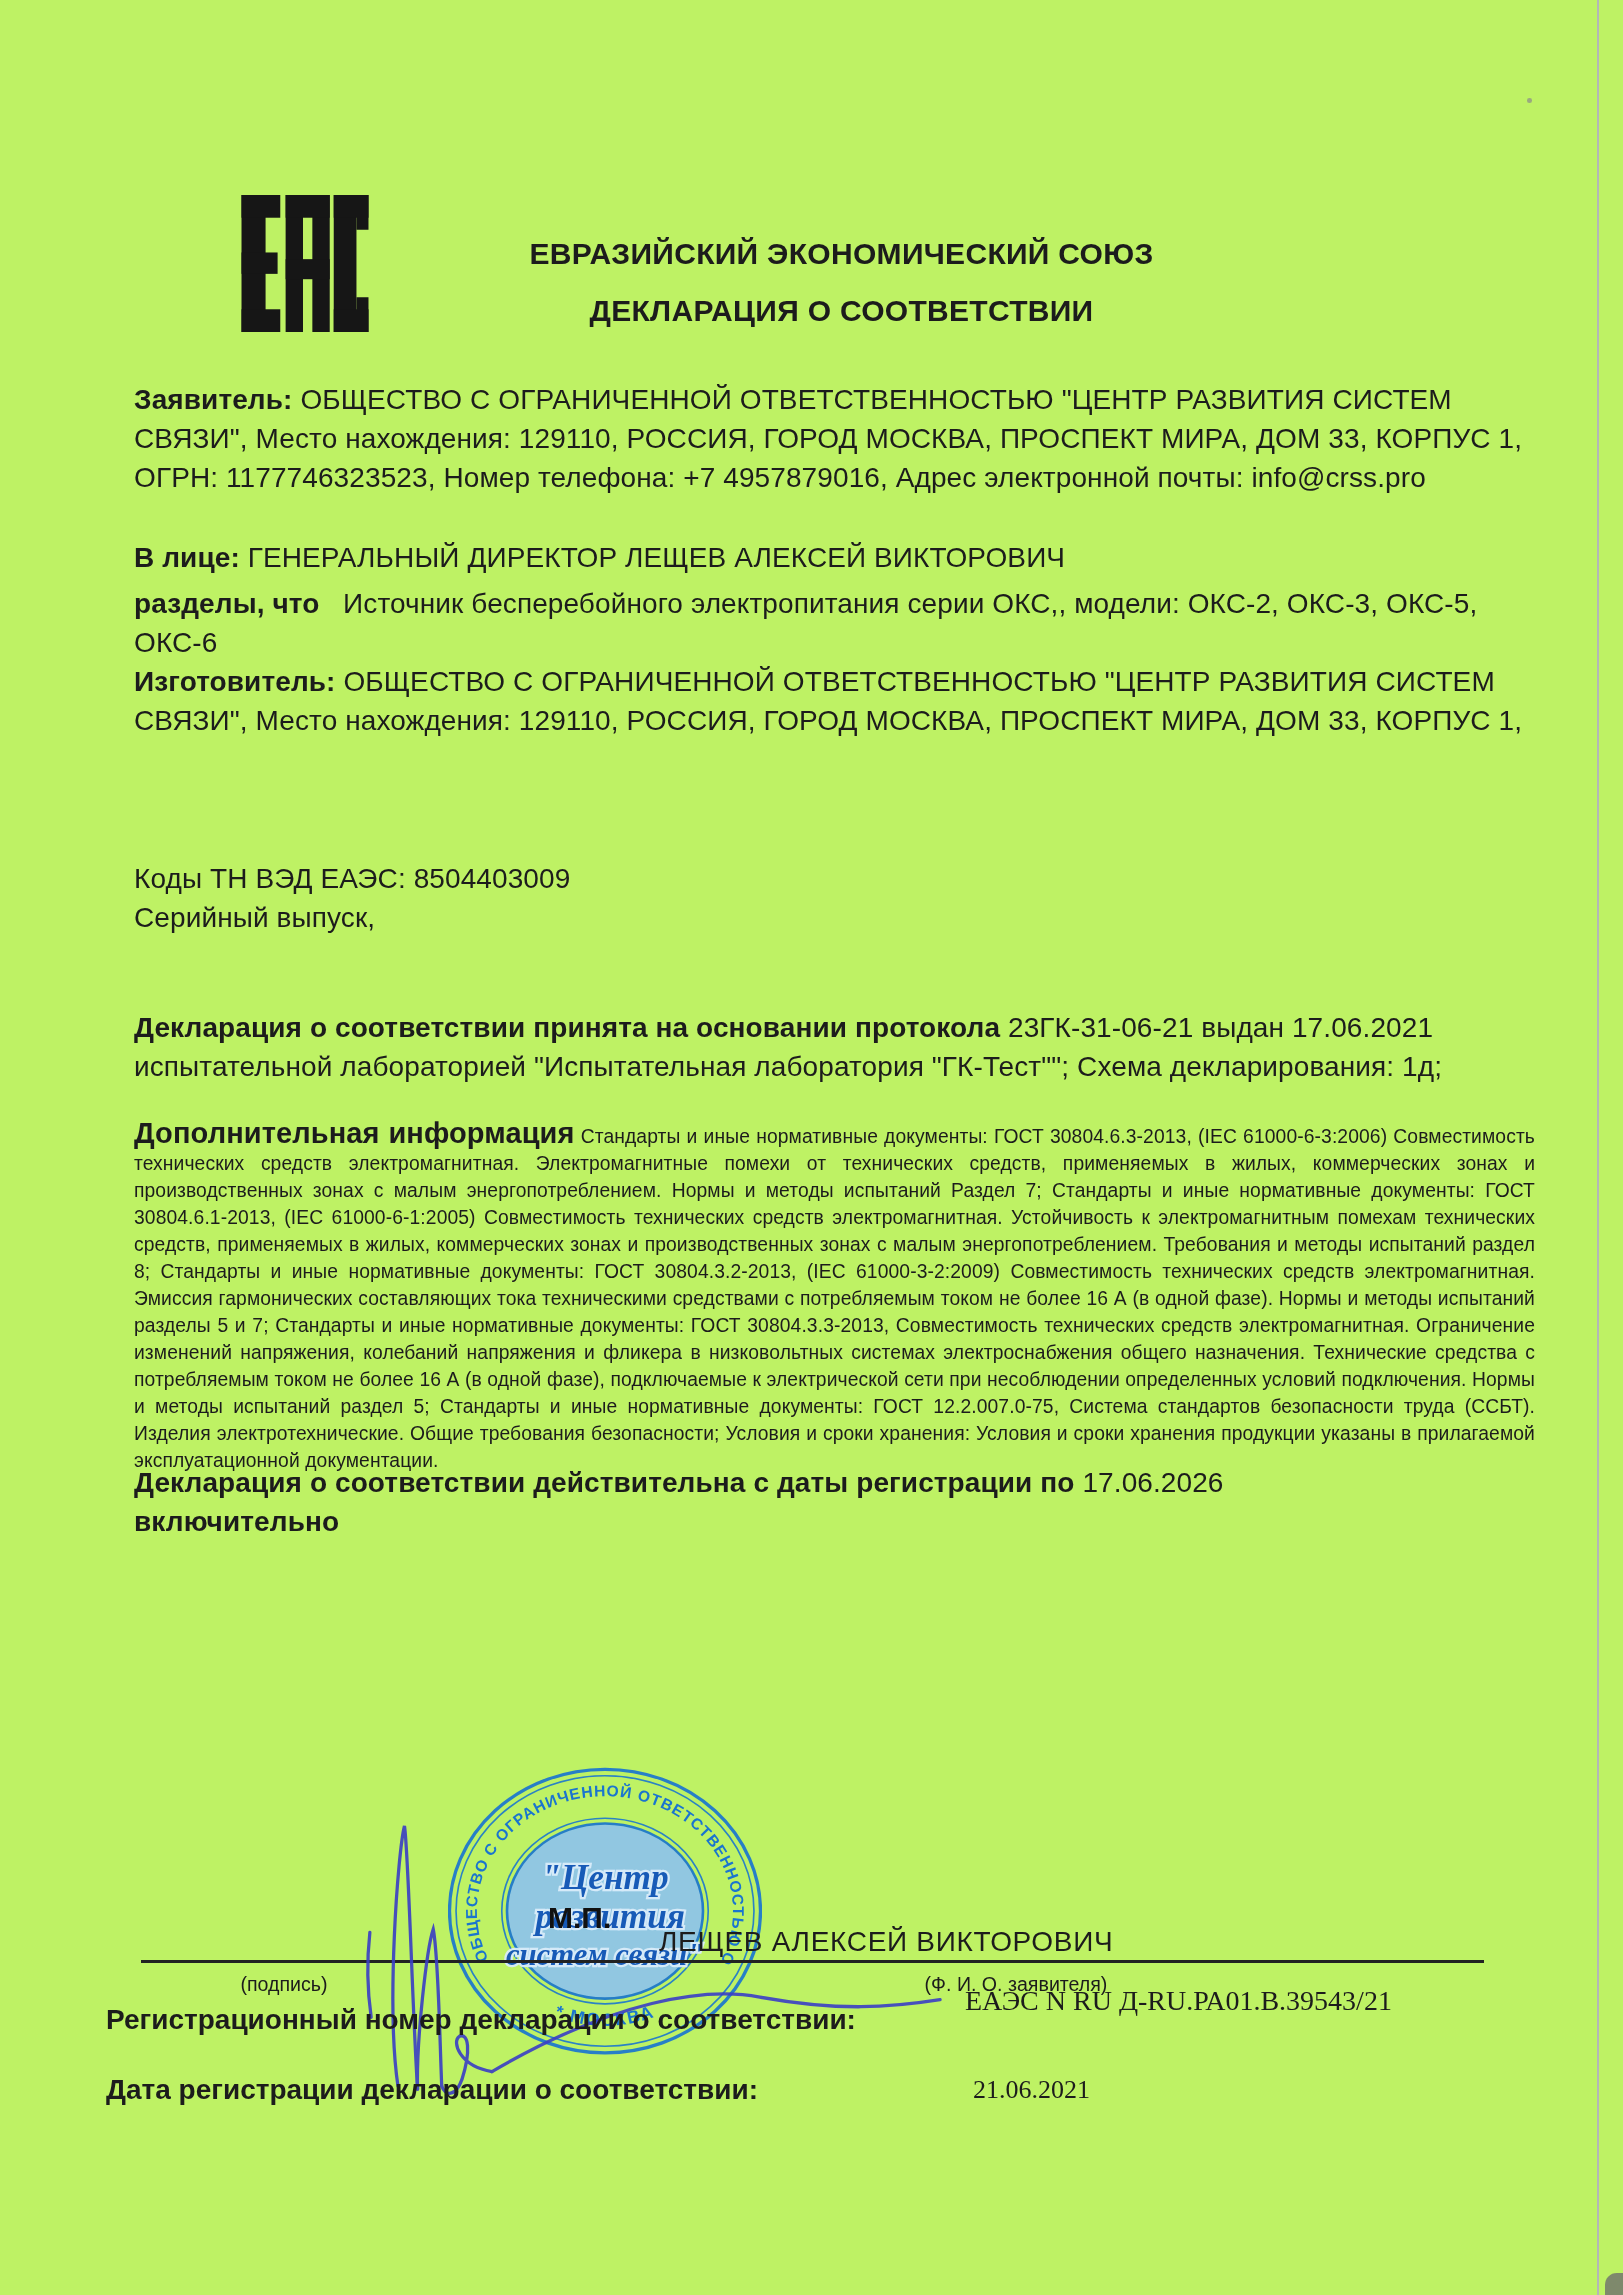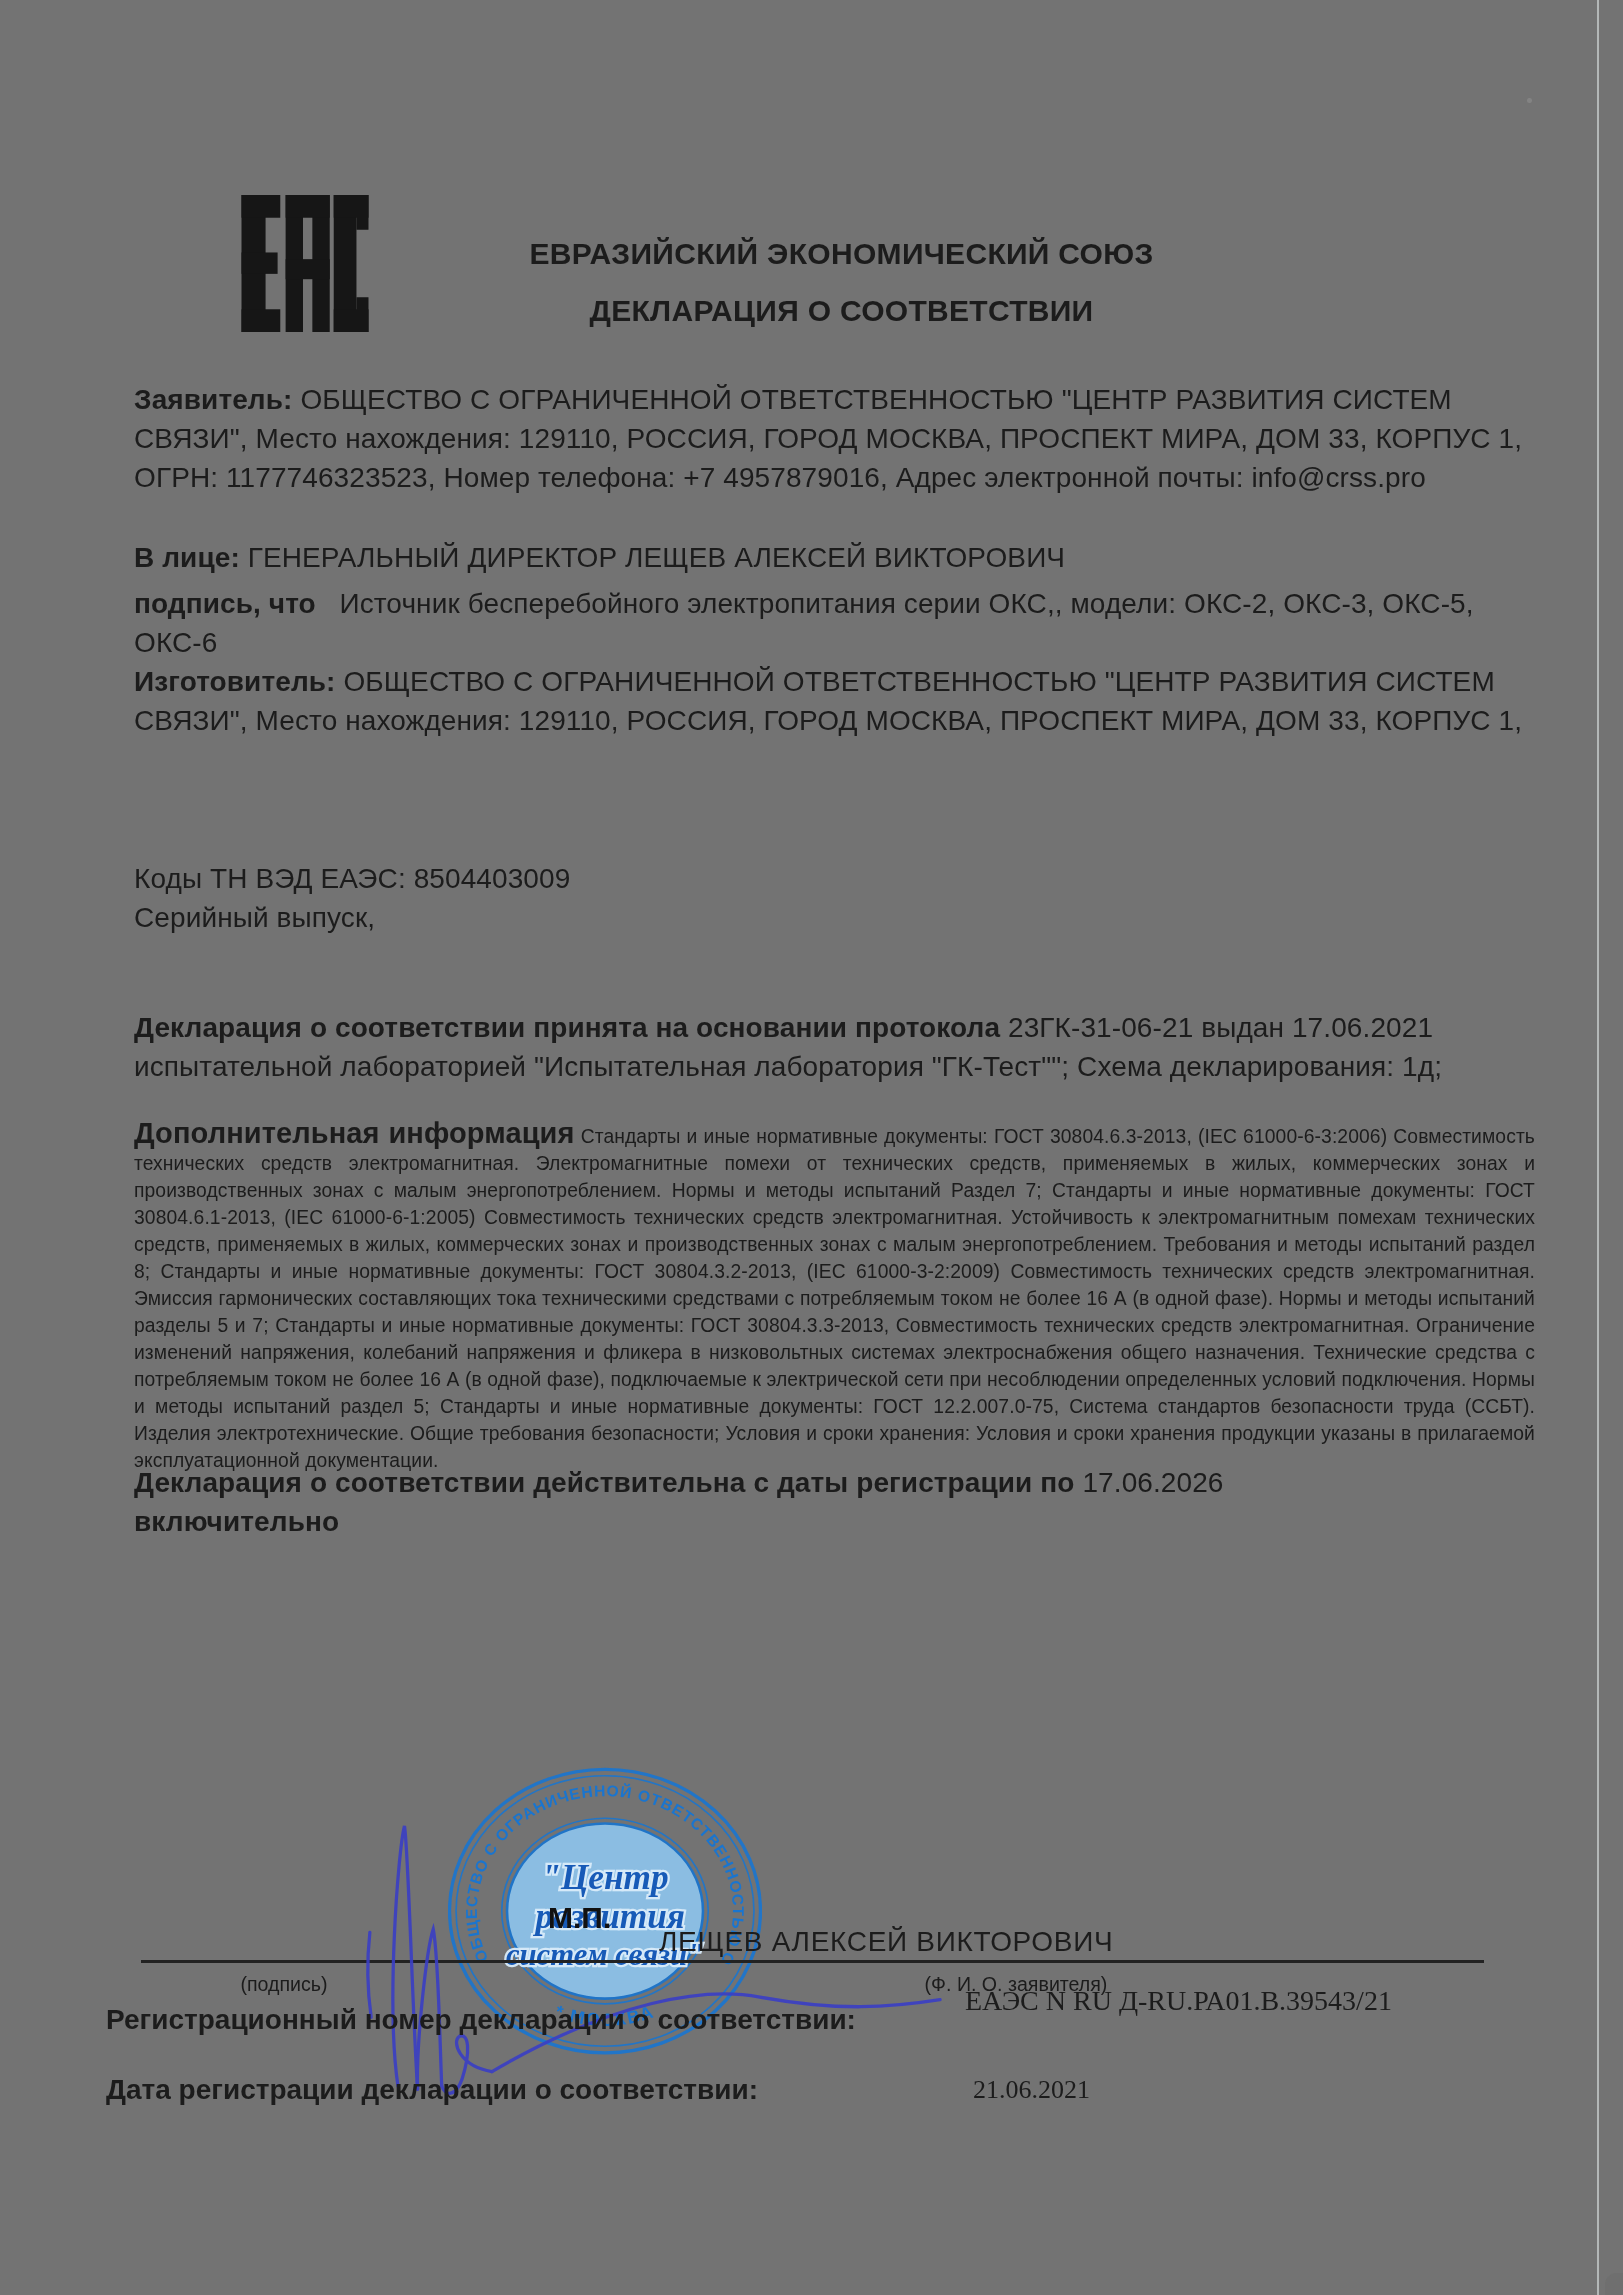--- a/index.html
+++ b/index.html
@@ -1,16 +1,16 @@
 <!DOCTYPE html>
 <html style="font-size:10.5px"><head>
 <meta charset="utf-8">
 <style>
   html,body{margin:0;padding:0;background:#9a9a9a;}
-  .page{position:relative;width:1624px;height:2295px;background:#737373;
+  .page{position:relative;width:1624px;height:2295px;background:#bef264;
         font-family:"Liberation Sans",sans-serif;color:#1c1c1c;overflow:hidden;}
   .para{position:absolute;left:118px;width:1401px;font-size:28px;line-height:39px;margin:16px;letter-spacing:0.1px;}
   .b{font-weight:bold;}
   .title{position:absolute;left:0;width:1624px;box-sizing:border-box;padding-left:59px;
          text-align:center;font-weight:bold;font-size:30px;letter-spacing:0.3px;}
   .dense{font-size:19.3px;line-height:27px;text-align:justify;}
   .dense .h{font-size:29px;font-weight:bold;}
   .mono-serif{font-family:"Liberation Serif",serif;text-align:right;}
   .sigline{position:absolute;left:141px;top:1960px;width:1343px;height:3.3px;background:#222;}
   .caption{position:absolute;top:1973px;font-size:19.6px;text-align:center;}
@@ -47,21 +47,21 @@
     </g>
   </svg>
 
   <div class="title" style="top:237px;">ЕВРАЗИЙСКИЙ ЭКОНОМИЧЕСКИЙ СОЮЗ</div>
   <div class="title" style="top:294px;">ДЕКЛАРАЦИЯ О СООТВЕТСТВИИ</div>
 
   <p class="para" style="top:364px;"><span class="b">Заявитель:</span><span> ОБЩЕСТВО С ОГРАНИЧЕННОЙ ОТВЕТСТВЕННОСТЬЮ "ЦЕНТР РАЗВИТИЯ СИСТЕМ СВЯЗИ", Место нахождения: 129110, РОССИЯ, ГОРОД МОСКВА, ПРОСПЕКТ МИРА, ДОМ 33, КОРПУС 1, ОГРН: 1177746323523, Номер телефона: +7 4957879016, Адрес электронной почты: info@crss.pro</span></p>
 
   <p class="para" style="top:522px;"><span class="b">В лице:</span><span> ГЕНЕРАЛЬНЫЙ ДИРЕКТОР ЛЕЩЕВ АЛЕКСЕЙ ВИКТОРОВИЧ</span></p>
 
-  <p class="para" style="top:568px;"><span class="b">подпись, что</span><span>&nbsp;&nbsp; Источник бесперебойного электропитания серии ОКС,, модели: ОКС-2, ОКС-3, ОКС-5, ОКС-6</span></p>
+  <p class="para" style="top:568px;"><span class="b">разделы, что</span><span>&nbsp;&nbsp; Источник бесперебойного электропитания серии ОКС,, модели: ОКС-2, ОКС-3, ОКС-5, ОКС-6</span></p>
 
   <p class="para" style="top:646px;"><span class="b">Изготовитель:</span><span> ОБЩЕСТВО С ОГРАНИЧЕННОЙ ОТВЕТСТВЕННОСТЬЮ "ЦЕНТР РАЗВИТИЯ СИСТЕМ СВЯЗИ", Место нахождения: 129110, РОССИЯ, ГОРОД МОСКВА, ПРОСПЕКТ МИРА, ДОМ 33, КОРПУС 1,</span></p>
 
 
   <p class="para" style="top:843px;">Коды ТН ВЭД ЕАЭС: 8504403009</p>
 
   <p class="para" style="top:882px;">Серийный выпуск,</p>
 
 
   <p class="para" style="top:992px;"><span class="b">Декларация о соответствии принята на основании протокола</span><span> 23ГК-31-06-21 выдан 17.06.2021 испытательной лабораторией "Испытательная лаборатория "ГК-Тест""; Схема декларирования: 1д;</span></p>

